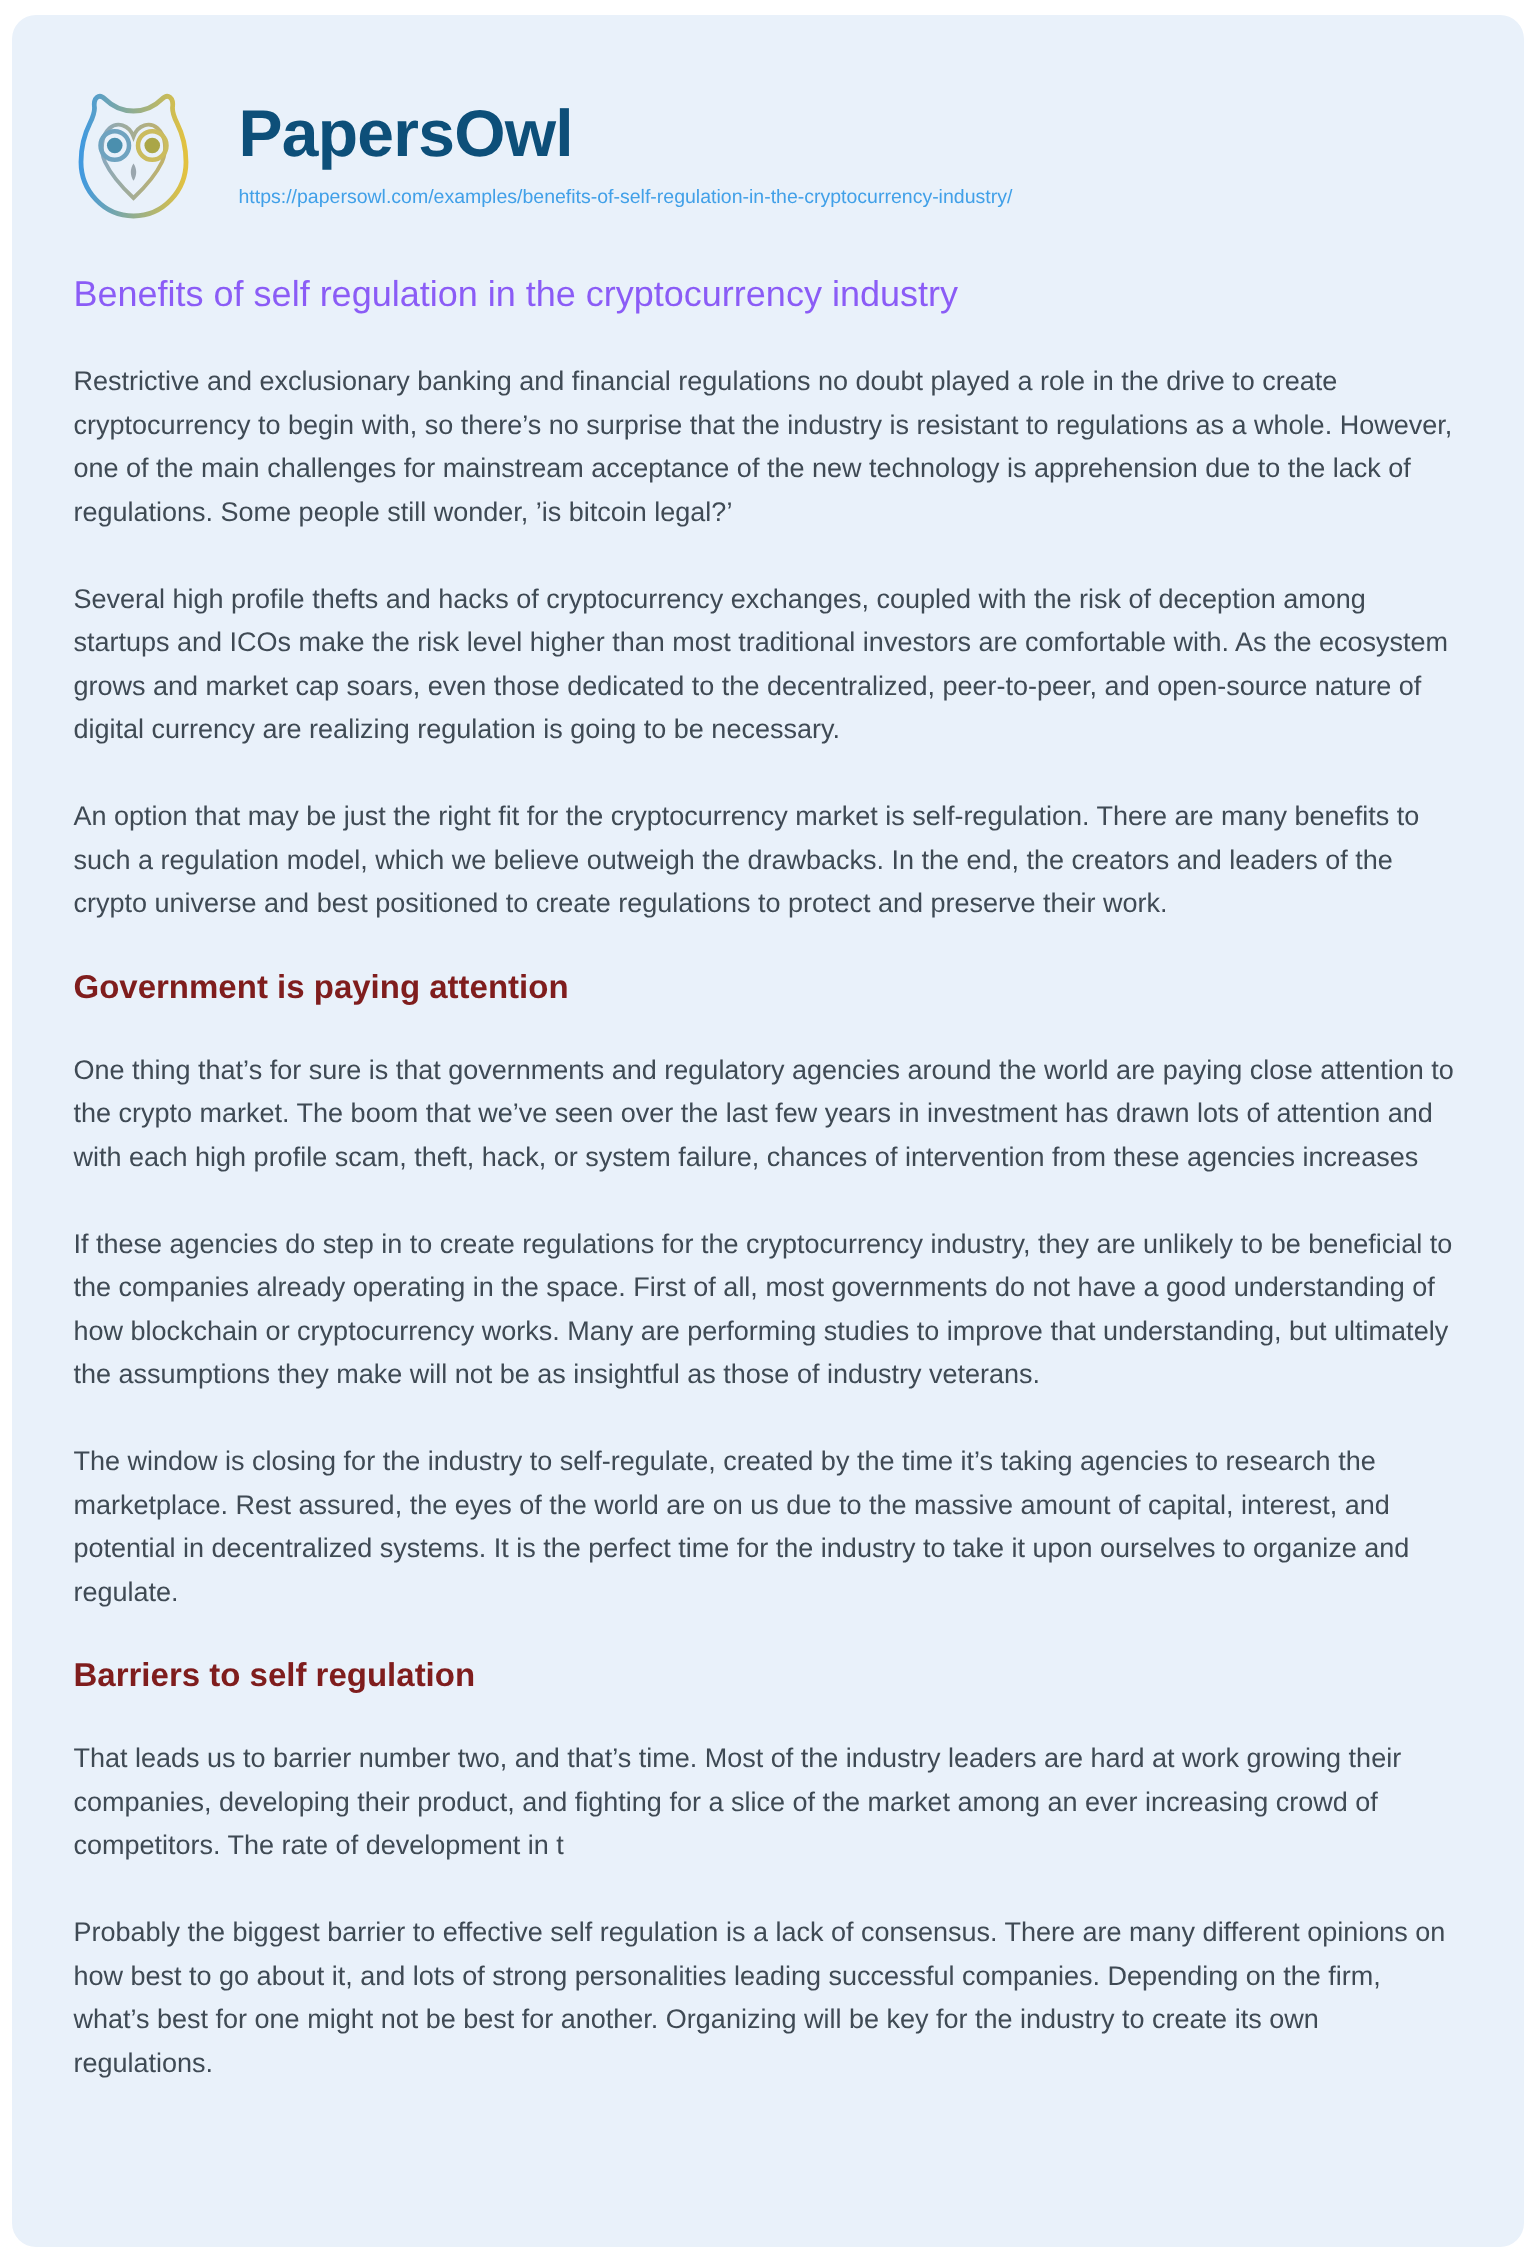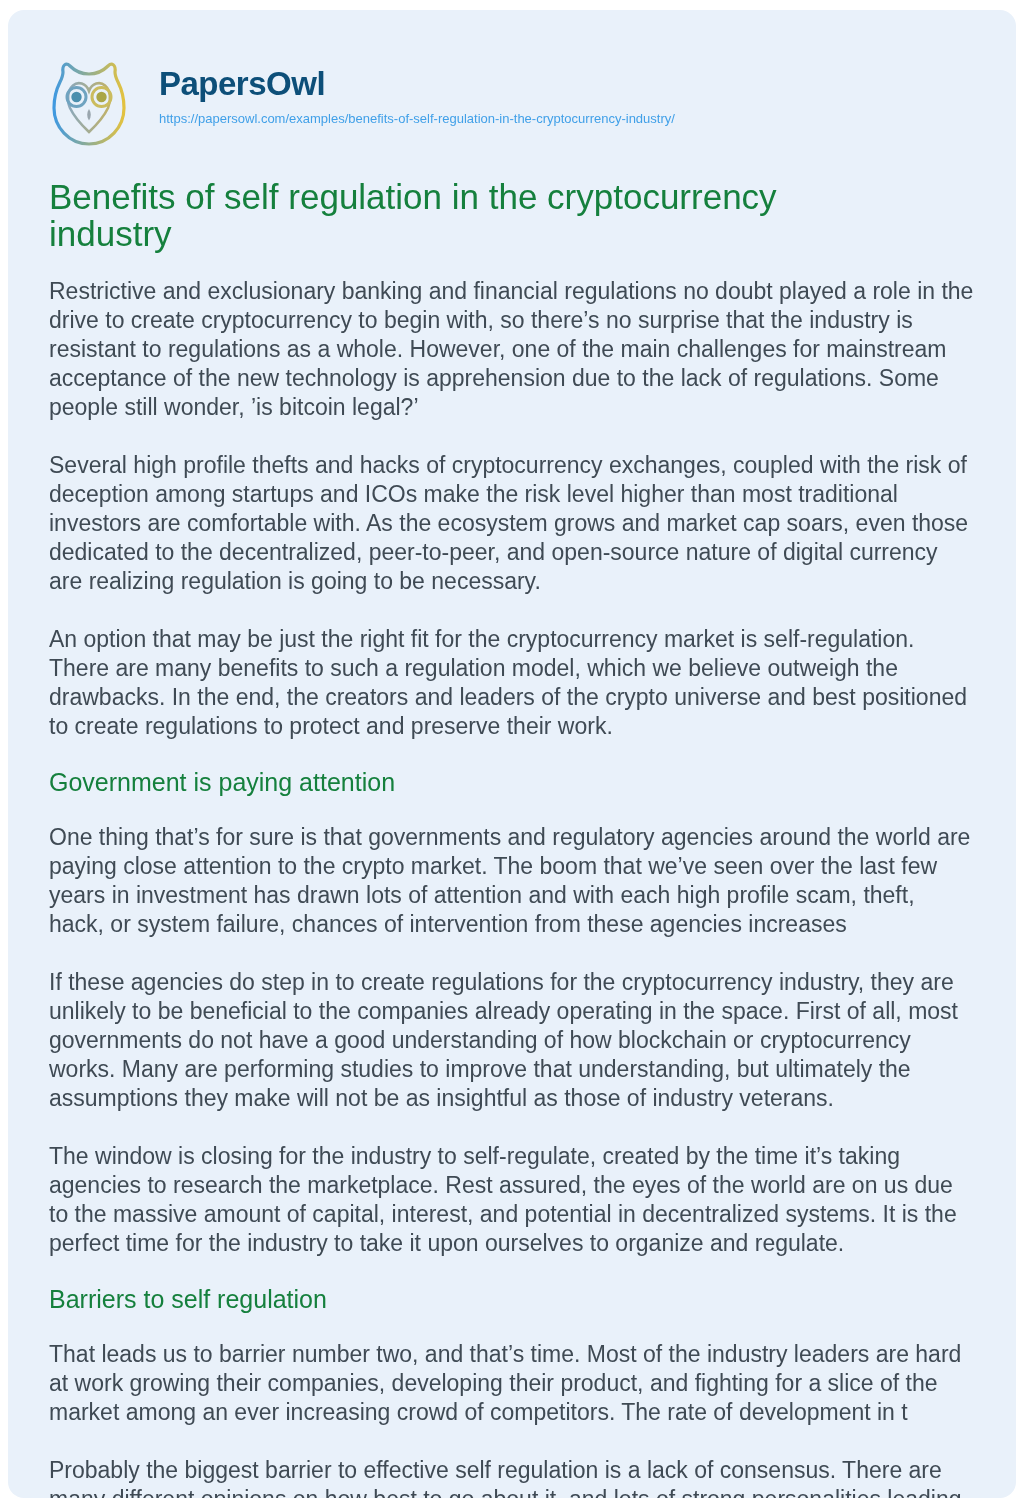--- a/index.html
+++ b/index.html
@@ -35,55 +35,55 @@
   .owl-wrap {
     width: 80px;
     height: 90px;
     flex: 0 0 auto;
   }
   .brand-block {
     margin-left: 30px;
     padding-top: 6px;
   }
   .brand-name {
-    font-size: 33px;
+    font-size: 44px;
     font-weight: 700;
     color: #0d4f79;
     letter-spacing: -0.5px;
     line-height: 1.1;
   }
   .brand-url {
     margin-top: 9px;
     font-size: 13px;
     color: #41a0e8;
     text-decoration: none;
     display: inline-block;
     cursor: pointer;
   }
   .essay-title {
     margin: 28px 0 25px 0;
     max-width: 730px;
-    font-size: 35px;
+    font-size: 24px;
     font-weight: 400;
     line-height: 37px;
-    color: #15803d;
+    color: #8b5cf6;
   }
   .essay-body p {
     margin: 0 0 29px 0;
-    font-size: 23px;
+    font-size: 18px;
     line-height: 29px;
     color: #3f4a54;
     max-width: 928px;
   }
   .essay-body h2 {
     margin: 10px 0 29px 0;
-    font-size: 25px;
+    font-size: 22px;
     line-height: 24px;
-    font-weight: 400;
-    color: #15803d;
+    font-weight: 700;
+    color: #7f1d1d;
   }
 </style>
 </head>
 <body>
 
 <div class="page">
   <div class="card">
 
     <div class="logo-row">
       <div class="owl-wrap">

